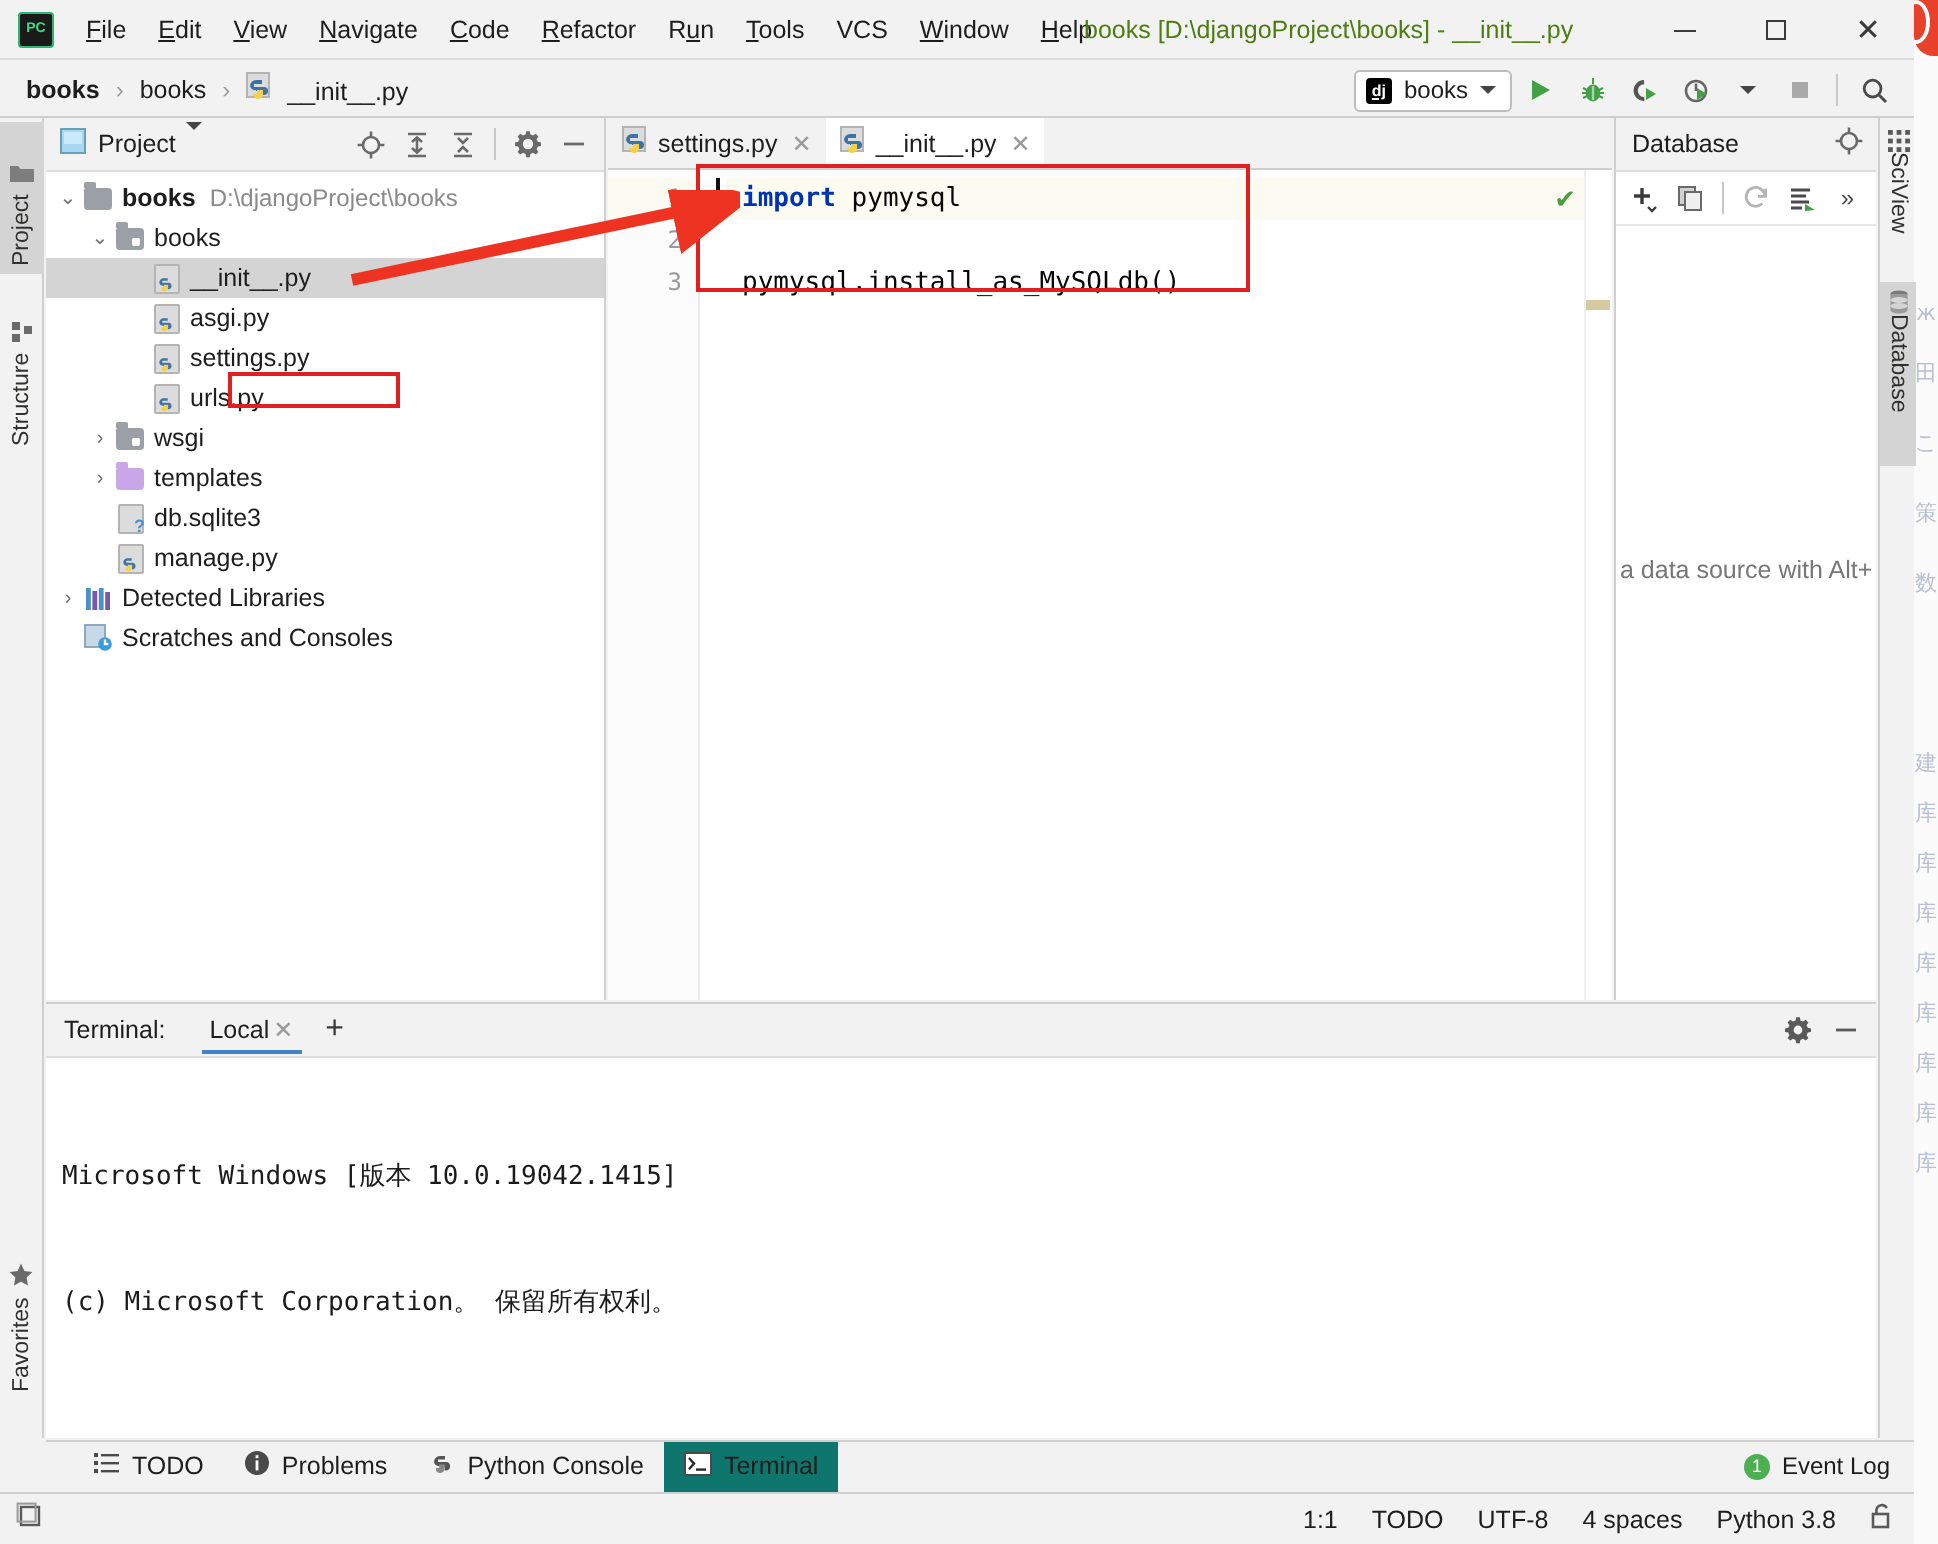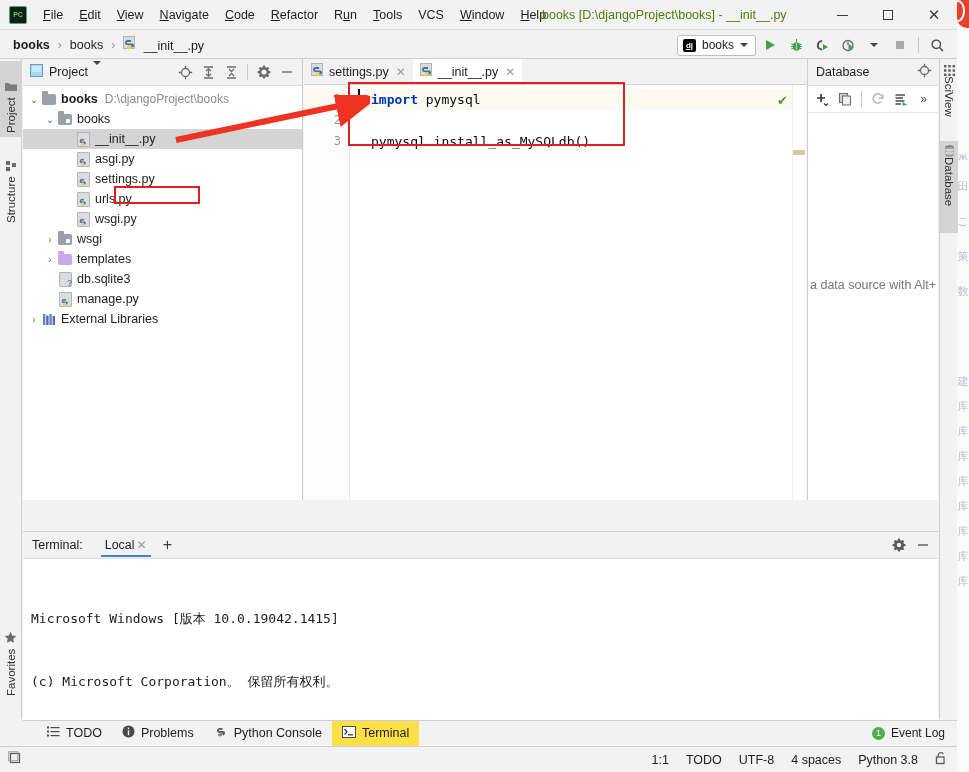--- a/index.html
+++ b/index.html
@@ -259,21 +259,21 @@
   .rvtab {
     position: absolute; left: 0; width: 18px;
     writing-mode: vertical-rl; text-orientation: mixed;
     font-size: 11.5px; color: #30302f;
     display: flex; align-items: center; padding: 4px 0; white-space: nowrap;
   }
   .rvtab.active { background: #d4d4d4; }
 
   
   .term {
-    position: absolute; top: 531px; left: 23px; width: 915px; height: 218px;
+    position: absolute; top: 501px; left: 23px; width: 915px; height: 218px;
     background: #fff; border-top: 1px solid #cfcfcf;
   }
   .term-head {
     height: 27px; background: #f2f2f2; border-bottom: 1px solid #dedede;
     display: flex; align-items: center; padding: 0 4px 0 9px;
   }
   .term-label { font-size: 12.5px; color: #1d1d1d; margin-right: 14px; }
   .term-tab {
     display: flex; align-items: center; gap: 2px; padding: 3px 8px 4px;
     font-size: 12.5px; position: relative;
@@ -297,21 +297,21 @@
   
   .bottom-tabs {
     position: absolute; top: 720px; left: 23px; width: 934px; height: 25px;
     background: #f2f2f2; border-top: 1px solid #cfcfcf;
     display: flex; align-items: center; padding-left: 14px; gap: 0;
   }
   .btab {
     display: flex; align-items: center; gap: 6px;
     height: 25px; padding: 0 10px; font-size: 12.5px; color: #1d1d1d; white-space: nowrap;
   }
-  .btab.active { background: #fde047; }
+  .btab.active { background: #0f766e; }
   .bottom-tabs .right { margin-left: auto; display: flex; align-items: center; padding-right: 12px; gap: 6px; }
   .evt-badge {
     width: 13px; height: 13px; border-radius: 50%; background: #4caf50;
     color: #fff; font-size: 9px; display: flex; align-items: center; justify-content: center;
     font-family: "Liberation Sans", sans-serif;
   }
 
   
   .statusbar {
     position: absolute; top: 746px; left: 0; width: 957px; height: 26px;
@@ -590,85 +590,83 @@
           <span class="pyfile">
               <span class="sheet"></span>
             <svg class="snake" viewBox="0 0 12 12">
                 <path d="M2 5 a2.5 2.5 0 0 1 2.5 -2.5 h2.5 v1.6 h-3.2 v1.2 h4.2 a2 2 0 0 1 0 3.8 h-0.9 v-1.7 h-2.6 v-0.4 a2 2 0 0 1 -2.5 -2 z" fill="#4173a8"></path>
                 <path d="M3.3 9.4 a2.2 2.2 0 0 0 4 -1.3 v-1.6 h-2.6 v1.6 h-1.4 z" fill="#f5d04a"></path>
               </svg>
           </span>
         </span>
         <span class="tlabel">urls.py</span>
       </div>
-      <div class="trow" style="padding-left:52px">
+
+      <div class="trow" style="padding-left:20px">
+        <span class="twist">›</span>
+        <span class="tico">
+            <span class="folder mod"></span>
+          </span>
+        <span class="tlabel">wsgi</span>
+      </div>
+
+      <div class="trow" style="padding-left:20px">
+        <span class="twist">›</span>
+        <span class="tico">
+            <span class="folder purple"></span>
+          </span>
+        <span class="tlabel">templates</span>
+      </div>
+
+      <div class="trow" style="padding-left:34px">
+        <span class="tico">
+          <span class="dbfile">
+              <span class="sheet"></span>
+              <span class="q">?</span>
+            </span>
+        </span>
+        <span class="tlabel">db.sqlite3</span>
+      </div>
+
+      <div class="trow" style="padding-left:34px">
         <span class="tico">
           <span class="pyfile">
               <span class="sheet"></span>
             <svg class="snake" viewBox="0 0 12 12">
                 <path d="M2 5 a2.5 2.5 0 0 1 2.5 -2.5 h2.5 v1.6 h-3.2 v1.2 h4.2 a2 2 0 0 1 0 3.8 h-0.9 v-1.7 h-2.6 v-0.4 a2 2 0 0 1 -2.5 -2 z" fill="#4173a8"></path>
                 <path d="M3.3 9.4 a2.2 2.2 0 0 0 4 -1.3 v-1.6 h-2.6 v1.6 h-1.4 z" fill="#f5d04a"></path>
               </svg>
           </span>
         </span>
-        <span class="tlabel">wsgi.py</span>
-      </div>
-
-      <div class="trow" style="padding-left:20px">
-        <span class="twist">›</span>
-        <span class="tico">
-            <span class="folder mod"></span>
-          </span>
-        <span class="tlabel">wsgi</span>
-      </div>
-
-      <div class="trow" style="padding-left:20px">
-        <span class="twist">›</span>
-        <span class="tico">
-            <span class="folder purple"></span>
-          </span>
-        <span class="tlabel">templates</span>
-      </div>
-
-      <div class="trow" style="padding-left:34px">
-        <span class="tico">
-          <span class="dbfile">
-              <span class="sheet"></span>
-              <span class="q">?</span>
-            </span>
-        </span>
-        <span class="tlabel">db.sqlite3</span>
-      </div>
-
-      <div class="trow" style="padding-left:34px">
-        <span class="tico">
-          <span class="pyfile">
-              <span class="sheet"></span>
-            <svg class="snake" viewBox="0 0 12 12">
-                <path d="M2 5 a2.5 2.5 0 0 1 2.5 -2.5 h2.5 v1.6 h-3.2 v1.2 h4.2 a2 2 0 0 1 0 3.8 h-0.9 v-1.7 h-2.6 v-0.4 a2 2 0 0 1 -2.5 -2 z" fill="#4173a8"></path>
-                <path d="M3.3 9.4 a2.2 2.2 0 0 0 4 -1.3 v-1.6 h-2.6 v1.6 h-1.4 z" fill="#f5d04a"></path>
-              </svg>
-          </span>
-        </span>
         <span class="tlabel">manage.py</span>
       </div>
 
       <div class="trow">
         <span class="twist">›</span>
         <span class="tico">
           <svg width="14" height="13" viewBox="0 0 14 13">
               <rect x="1" y="1" width="2.4" height="11" fill="#4a90c9"></rect>
               <rect x="4.2" y="2.5" width="2.4" height="9.5" fill="#7a5aa8"></rect>
               <rect x="7.4" y="1" width="2.4" height="11" fill="#4a90c9"></rect>
               <rect x="10.6" y="3" width="2.4" height="9" fill="#7a5aa8"></rect>
             </svg>
         </span>
-        <span class="tlabel">External Libraries</span>
-      </div>
-
+        <span class="tlabel">Detected Libraries</span>
+      </div>
+
+      <div class="trow" style="padding-left:18px">
+        <span class="tico">
+          <svg width="15" height="14" viewBox="0 0 15 14">
+              <rect x="0.5" y="0.5" width="10" height="11" fill="#c7d8e8" stroke="#8fa9bf"></rect>
+              <circle cx="10.5" cy="10" r="3.4" fill="#3b9cd9"></circle>
+              <path d="M10.5 7.8 V10 h1.7" stroke="#fff" stroke-width="1.2" fill="none"></path>
+            </svg>
+        </span>
+        <span class="tlabel">Scratches and Consoles</span>
+      </div>
     </div>
 
     <div class="anno-file"></div>
   </div>
 
   <div class="editor-wrap">
     <div class="tabs">
       <div class="etab">
         <span>
           <svg width="13" height="14" viewBox="0 0 13 14">

